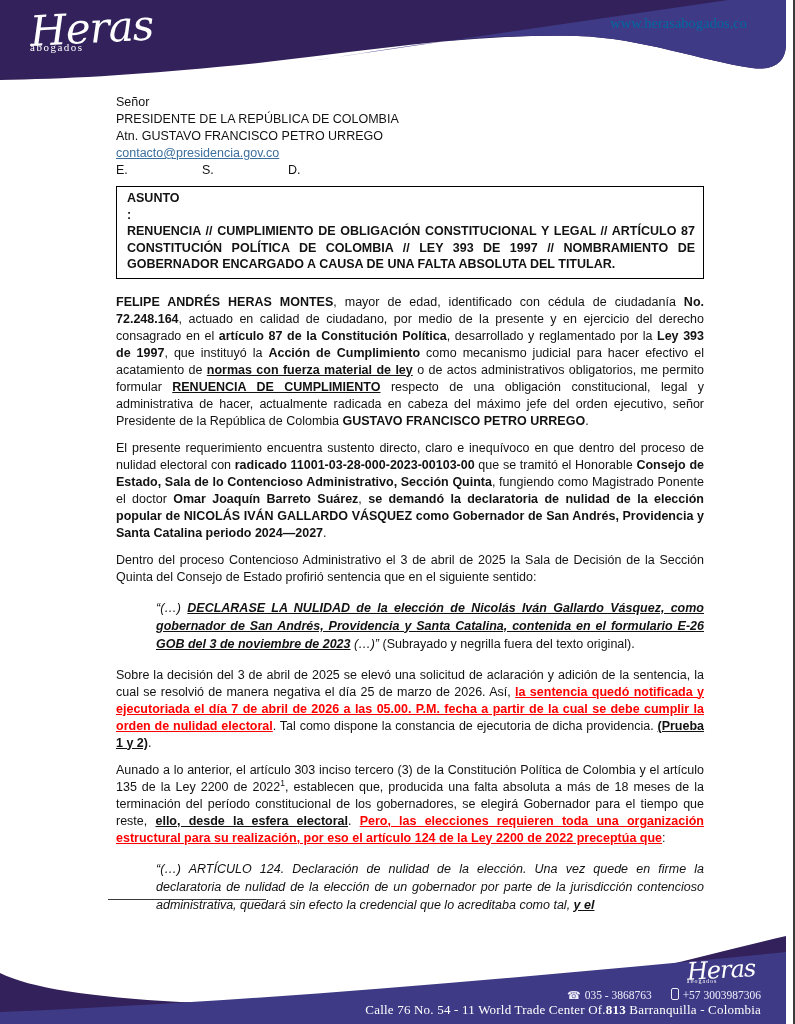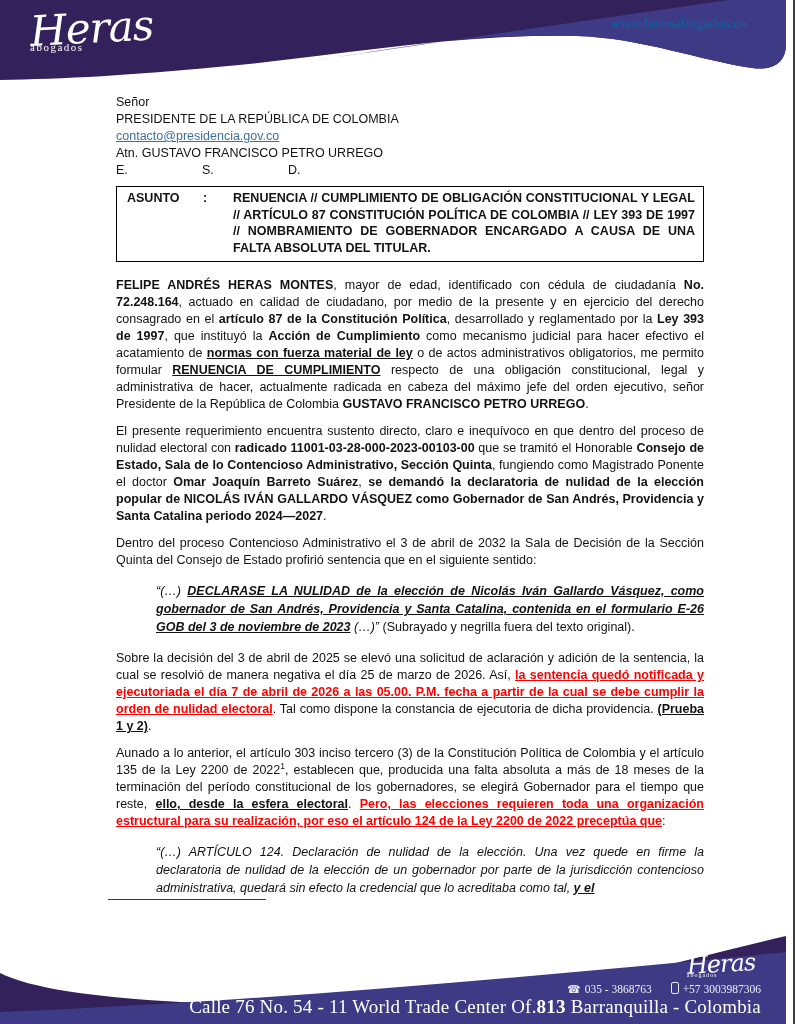--- a/index.html
+++ b/index.html
@@ -19,21 +19,21 @@
 
   
   .content{position:absolute;left:116px;top:94px;width:588px;font-size:12.5px;line-height:17px;
            text-align:justify;}
   .recipient{text-align:left;margin-bottom:7px;line-height:17px;}
   .bold{font-weight:normal;}
   .link{color:#3d6f9e;text-decoration:underline;}
   .esd span{display:inline-block;width:86px;}
 
   .subject-box{border:1.6px solid #000;display:flex;padding:3px 8px 5px 10px;font-weight:bold;
-               line-height:16.5px;margin-bottom:15px;}
+               line-height:16.5px;margin-bottom:15px;flex-direction:column;}
   .subject-label{width:76px;flex:none;text-align:left;}
   .subject-colon{width:30px;flex:none;}
   .subject-text{flex:1;text-align:justify;}
 
   .para{margin:0 0 10px 0;}
   .quote{margin:13px 0 14px 40px;line-height:18px;}
   .b{font-weight:bold;}
   .u{text-decoration:underline;}
   .i{font-style:italic;}
   .red{color:#fe0000;}
@@ -47,21 +47,21 @@
   .footer-svg{position:absolute;bottom:0;left:0;}
   .footer-content{position:absolute;right:34px;bottom:6px;text-align:right;color:#fff;}
   .footer-logo{color:#fff;display:inline-block;text-align:right;margin-bottom:2px;margin-right:6px;}
   .footer-logo .logo-script{font-size:24px;line-height:24px;}
   .footer-logo .logo-sub{font-size:6px;letter-spacing:1px;margin-top:-4px;padding-right:2px;}
   .phones{font-family:"Liberation Serif", serif;font-size:11.5px;margin:1px 0 0 0;color:#efeefb;}
   .phones .grp{margin-left:16px;}
   .phone-glyph{font-family:"DejaVu Sans", sans-serif;font-size:11px;margin-right:4px;}
   .mobile-icon{display:inline-block;width:6px;height:10px;border:1px solid #efeefb;border-radius:2px;
                margin-right:4px;vertical-align:-1px;}
-  .address{font-family:"Liberation Serif", serif;font-size:19px;color:#ffffff;letter-spacing:.2px;}
+  .address{font-family:"Liberation Serif", serif;font-size:13px;color:#ffffff;letter-spacing:.2px;}
 
   .right-edge{position:absolute;top:0;right:0;width:2px;height:100%;background:#3c3c3c;}
 </style>
 </head>
 <body>
 
 <div class="page">
 
   <svg class="header-svg" width="795" height="88" viewBox="0 0 795 88">
     <path fill="#32215a" d="M0,0 H786 V44 C786,62 774,71 752,68 C702,61 642,38 577,36 C457,33 332,57 217,67 C136,75 62,79 0,80 Z"></path>
@@ -71,34 +71,34 @@
     <div class="logo-script">Heras</div>
     <div class="logo-sub">abogados</div>
   </div>
   <div class="website">www.herasabogados.co</div>
 
   <div class="content">
 
     <div class="recipient">
       <div>Señor</div>
       <div class="bold">PRESIDENTE DE LA REPÚBLICA DE COLOMBIA</div>
+      <div><span>Atn. </span><span class="bold">GUSTAVO FRANCISCO PETRO URREGO</span></div>
       <div><span class="link">contacto@presidencia.gov.co</span></div>
-      <div><span>Atn. </span><span class="bold">GUSTAVO FRANCISCO PETRO URREGO</span></div>
       <div class="esd"><span>E.</span><span>S.</span><span>D.</span></div>
     </div>
 
     <div class="subject-box">
       <div class="subject-label">ASUNTO</div>
       <div class="subject-colon">:</div>
       <div class="subject-text">RENUENCIA // CUMPLIMIENTO DE OBLIGACIÓN CONSTITUCIONAL Y LEGAL // ARTÍCULO 87 CONSTITUCIÓN POLÍTICA DE COLOMBIA // LEY 393 DE 1997 // NOMBRAMIENTO DE GOBERNADOR ENCARGADO A CAUSA DE UNA FALTA ABSOLUTA DEL TITULAR.</div>
     </div>
 
     <p class="para"><span class="b">FELIPE ANDRÉS HERAS MONTES</span><span>, mayor de edad, identificado con cédula de ciudadanía </span><span class="b">No. 72.248.164</span><span>, actuado en calidad de ciudadano, por medio de la presente y en ejercicio del derecho consagrado en el </span><span class="b">artículo 87 de la Constitución Política</span><span>, desarrollado y reglamentado por la </span><span class="b">Ley 393 de 1997</span><span>, que instituyó la </span><span class="b">Acción de Cumplimiento</span><span> como mecanismo judicial para hacer efectivo el acatamiento de </span><span class="b u">normas con fuerza material de ley</span><span> o de actos administrativos obligatorios, me permito formular </span><span class="b u">RENUENCIA DE CUMPLIMIENTO</span><span> respecto de una obligación constitucional, legal y administrativa de hacer, actualmente radicada en cabeza del máximo jefe del orden ejecutivo, señor Presidente de la República de Colombia </span><span class="b">GUSTAVO FRANCISCO PETRO URREGO</span><span>.</span></p>
     <p class="para"><span>El presente requerimiento encuentra sustento directo, claro e inequívoco en que dentro del proceso de nulidad electoral con </span><span class="b">radicado 11001-03-28-000-2023-00103-00</span><span> que se tramitó el Honorable </span><span class="b">Consejo de Estado, Sala de lo Contencioso Administrativo, Sección Quinta</span><span>, fungiendo como Magistrado Ponente el doctor </span><span class="b">Omar Joaquín Barreto Suárez</span><span>, </span><span class="b">se demandó la declaratoria de nulidad de la elección popular de NICOLÁS IVÁN GALLARDO VÁSQUEZ como Gobernador de San Andrés, Providencia y Santa Catalina periodo 2024—2027</span><span>.</span></p>
-    <p class="para"><span>Dentro del proceso Contencioso Administrativo el 3 de abril de 2032 la Sala de Decisión de la Sección Quinta del Consejo de Estado profirió sentencia que en el siguiente sentido:</span></p>
+    <p class="para"><span>Dentro del proceso Contencioso Administrativo el 3 de abril de 2025 la Sala de Decisión de la Sección Quinta del Consejo de Estado profirió sentencia que en el siguiente sentido:</span></p>
     <p class="quote"><span class="i">“(…) </span><span class="b u i">DECLARASE LA NULIDAD de la elección de Nicolás Iván Gallardo Vásquez, como gobernador de San Andrés, Providencia y Santa Catalina, contenida en el formulario E-26 GOB del 3 de noviembre de 2023</span><span class="i"> (…)”</span><span> (Subrayado y negrilla fuera del texto original).</span></p>
     <p class="para"><span>Sobre la decisión del 3 de abril de 2025 se elevó una solicitud de aclaración y adición de la sentencia, la cual se resolvió de manera negativa el día 25 de marzo de 2026. Así, </span><span class="b u red">la sentencia quedó notificada y ejecutoriada el día 7 de abril de 2026 a las 05.00. P.M. fecha a partir de la cual se debe cumplir la orden de nulidad electoral</span><span>. Tal como dispone la constancia de ejecutoria de dicha providencia. </span><span class="b u">(Prueba 1 y 2)</span><span>.</span></p>
     <p class="para"><span>Aunado a lo anterior, el artículo 303 inciso tercero (3) de la Constitución Política de Colombia y el artículo 135 de la Ley 2200 de 2022</span><sup>1</sup><span>, establecen que, producida una falta absoluta a más de 18 meses de la terminación del período constitucional de los gobernadores, se elegirá Gobernador para el tiempo que reste, </span><span class="b u">ello, desde la esfera electoral</span><span>. </span><span class="b u red">Pero, las elecciones requieren toda una organización estructural para su realización, por eso el artículo 124 de la Ley 2200 de 2022 preceptúa que</span><span>:</span></p>
     <p class="quote"><span class="i">“(…) ARTÍCULO 124. Declaración de nulidad de la elección. Una vez quede en firme la declaratoria de nulidad de la elección de un gobernador por parte de la jurisdicción contencioso administrativa, quedará sin efecto la credencial que lo acreditaba como tal, </span><span class="b u i">y el</span></p>
   </div>
 
   <div class="footnote">
     <div class="footnote-rule"></div>
   </div>
 

